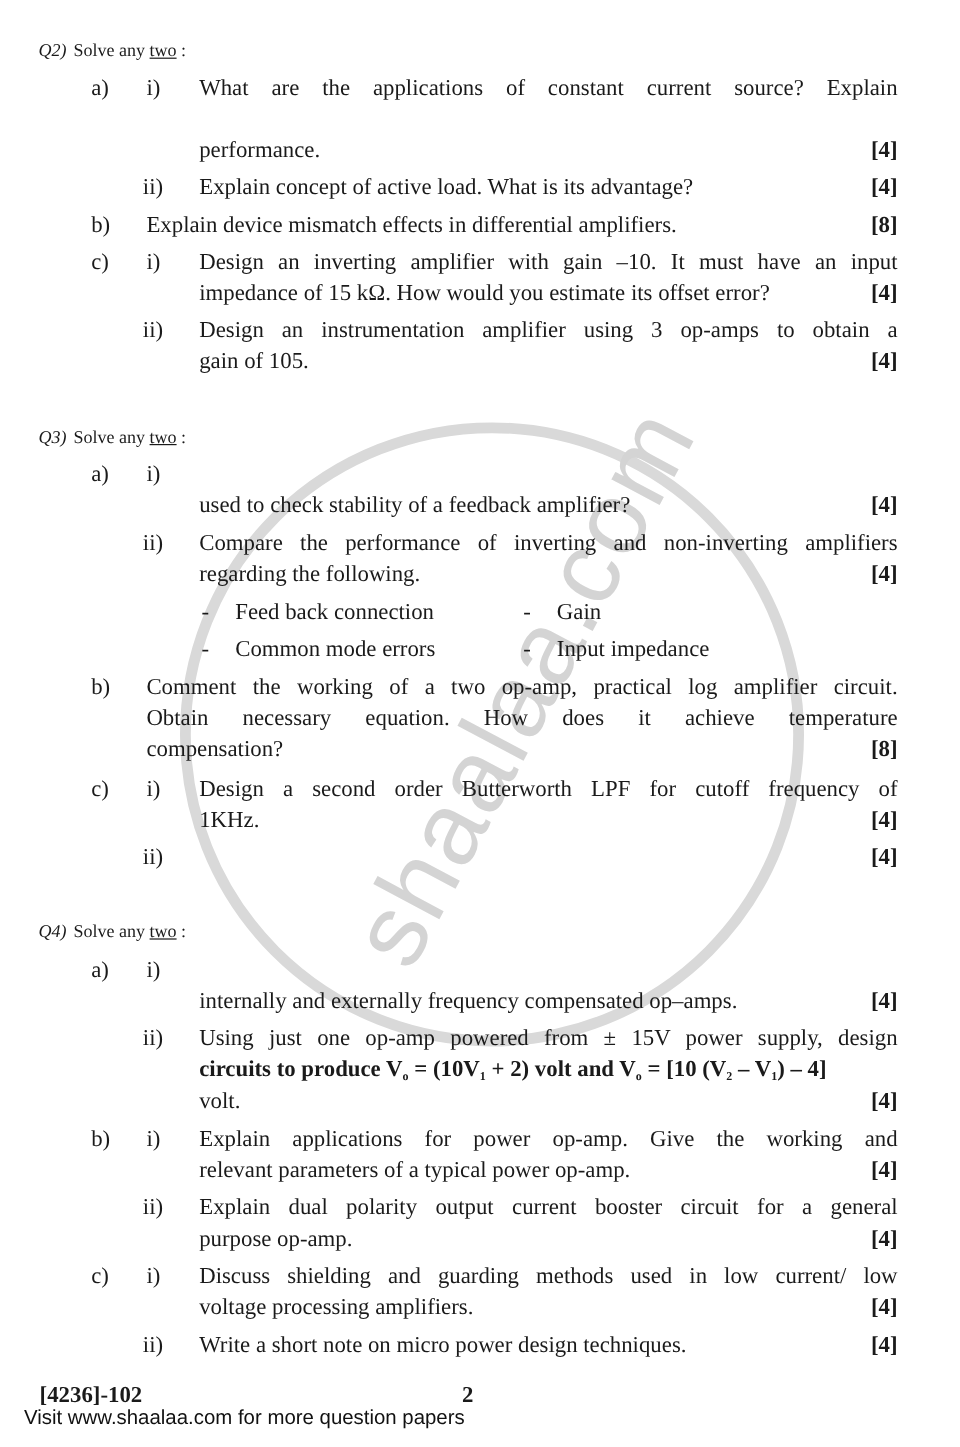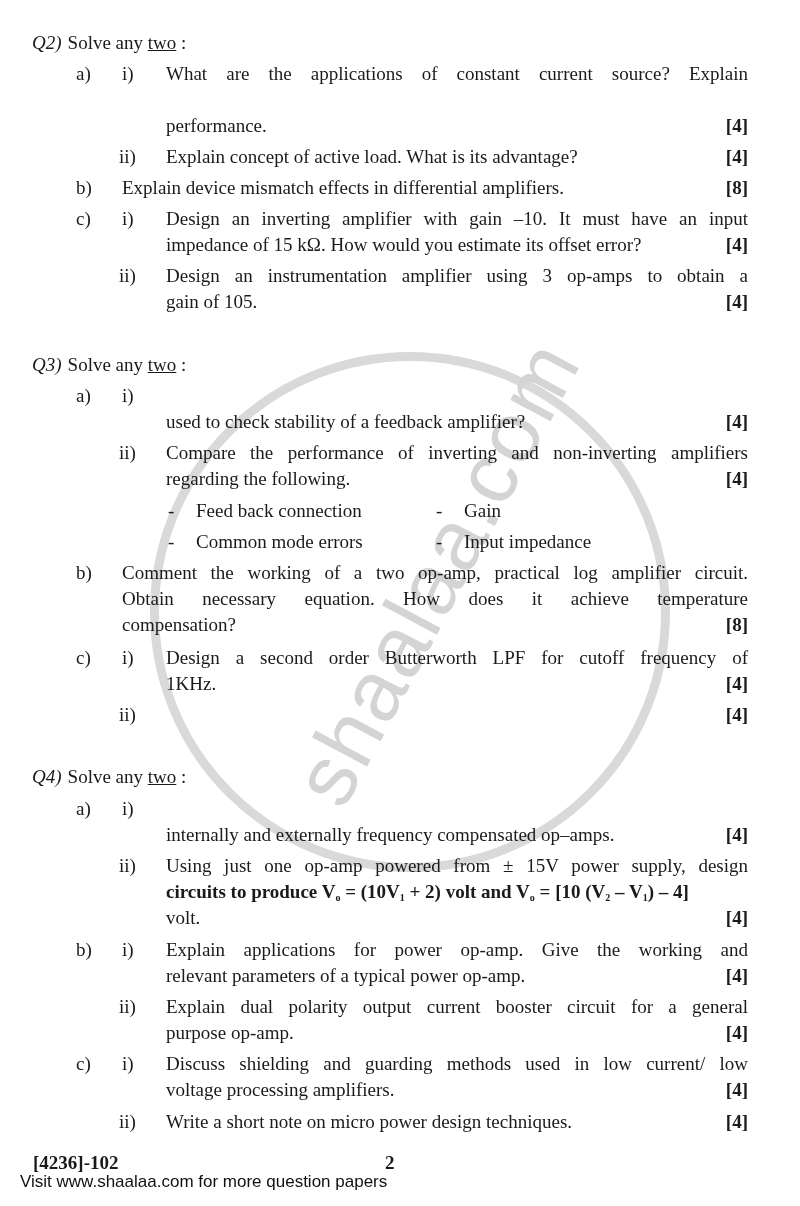--- a/index.html
+++ b/index.html
@@ -14,21 +14,21 @@
     border: 9px solid #d9d9d9; border-radius: 50%; box-sizing: border-box;
     pointer-events: none;
   }
   .wm-text {
     position: absolute; left: 195px; top: 545px; width: 460px;
     font-family: "Liberation Sans", "DejaVu Sans", sans-serif;
     font-size: 86px; color: #d4d4d4; transform: rotate(-62deg);
     transform-origin: center center; letter-spacing: 2px; pointer-events: none;
     white-space: nowrap;
   }
-  .q-head { position: absolute; left: 32px; font-size: 19px; line-height: 22px; }
+  .q-head { position: absolute; left: 32px; font-size: 15px; line-height: 22px; }
   .q-num { font-style: italic; font-weight: normal; margin-right: 6px; }
   .u { text-decoration: underline; }
   .lbl { position: absolute; font-size: 19px; line-height: 22px; }
   .line {
     position: absolute; font-size: 19px; line-height: 22px; white-space: nowrap;
   }
   .just { text-align: justify; text-align-last: justify; }
   .marks { position: absolute; right: 52px; font-size: 19px; font-weight: bold; line-height: 22px; }
   .footer-code { position: absolute; left: 33px; top: 1152px; font-size: 19px; font-weight: bold; }
   .footer-page { position: absolute; left: 385px; top: 1152px; font-size: 19px; font-weight: bold; }

